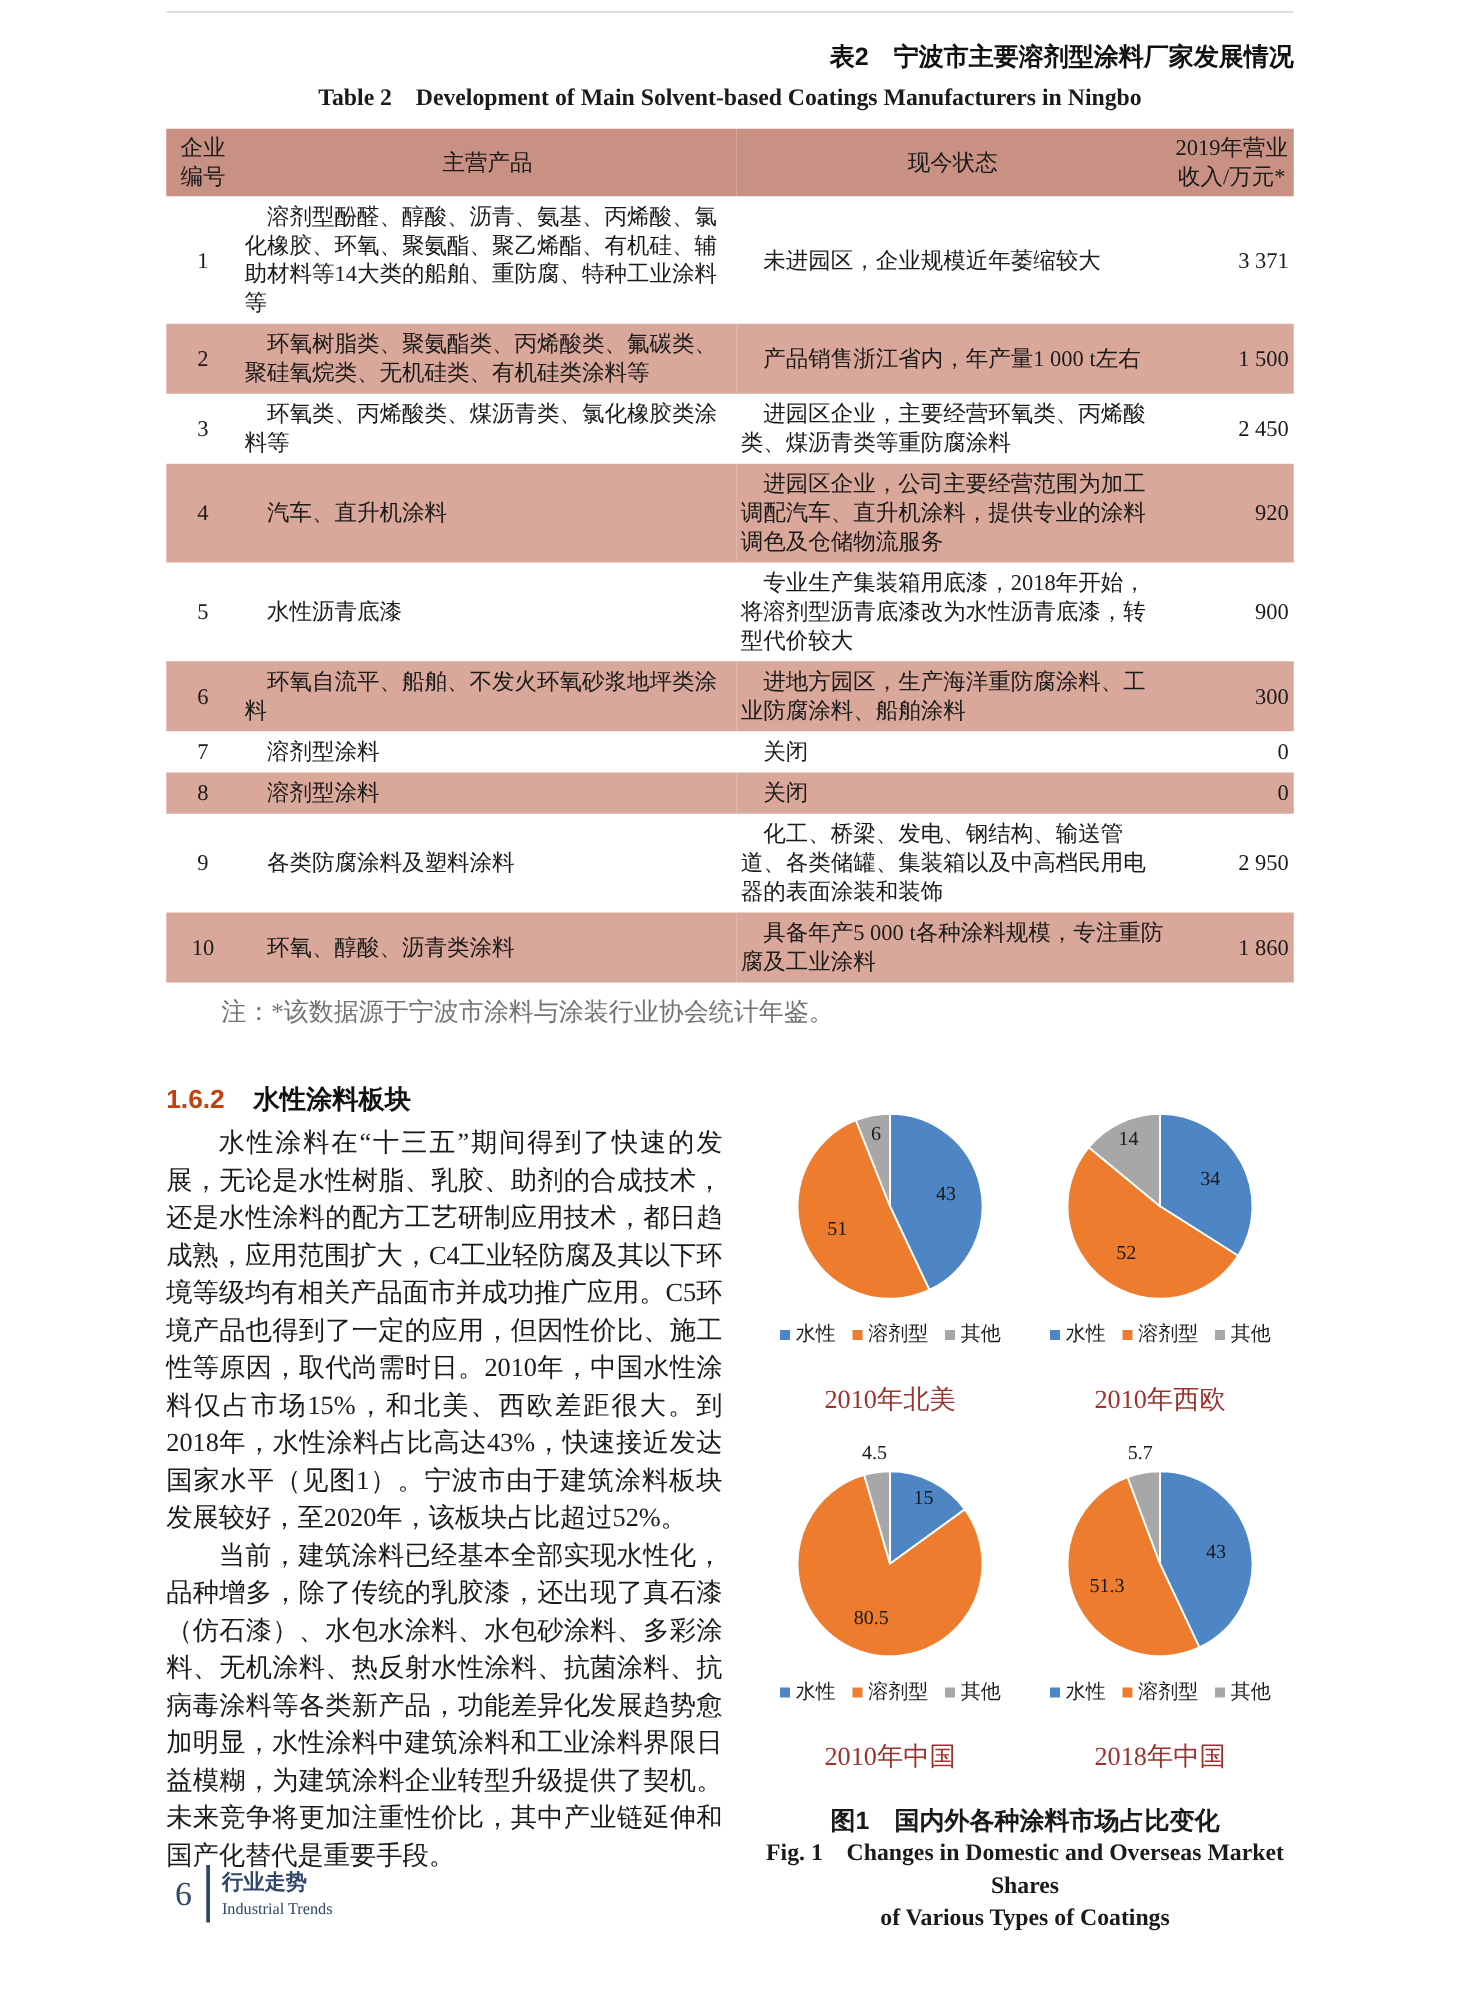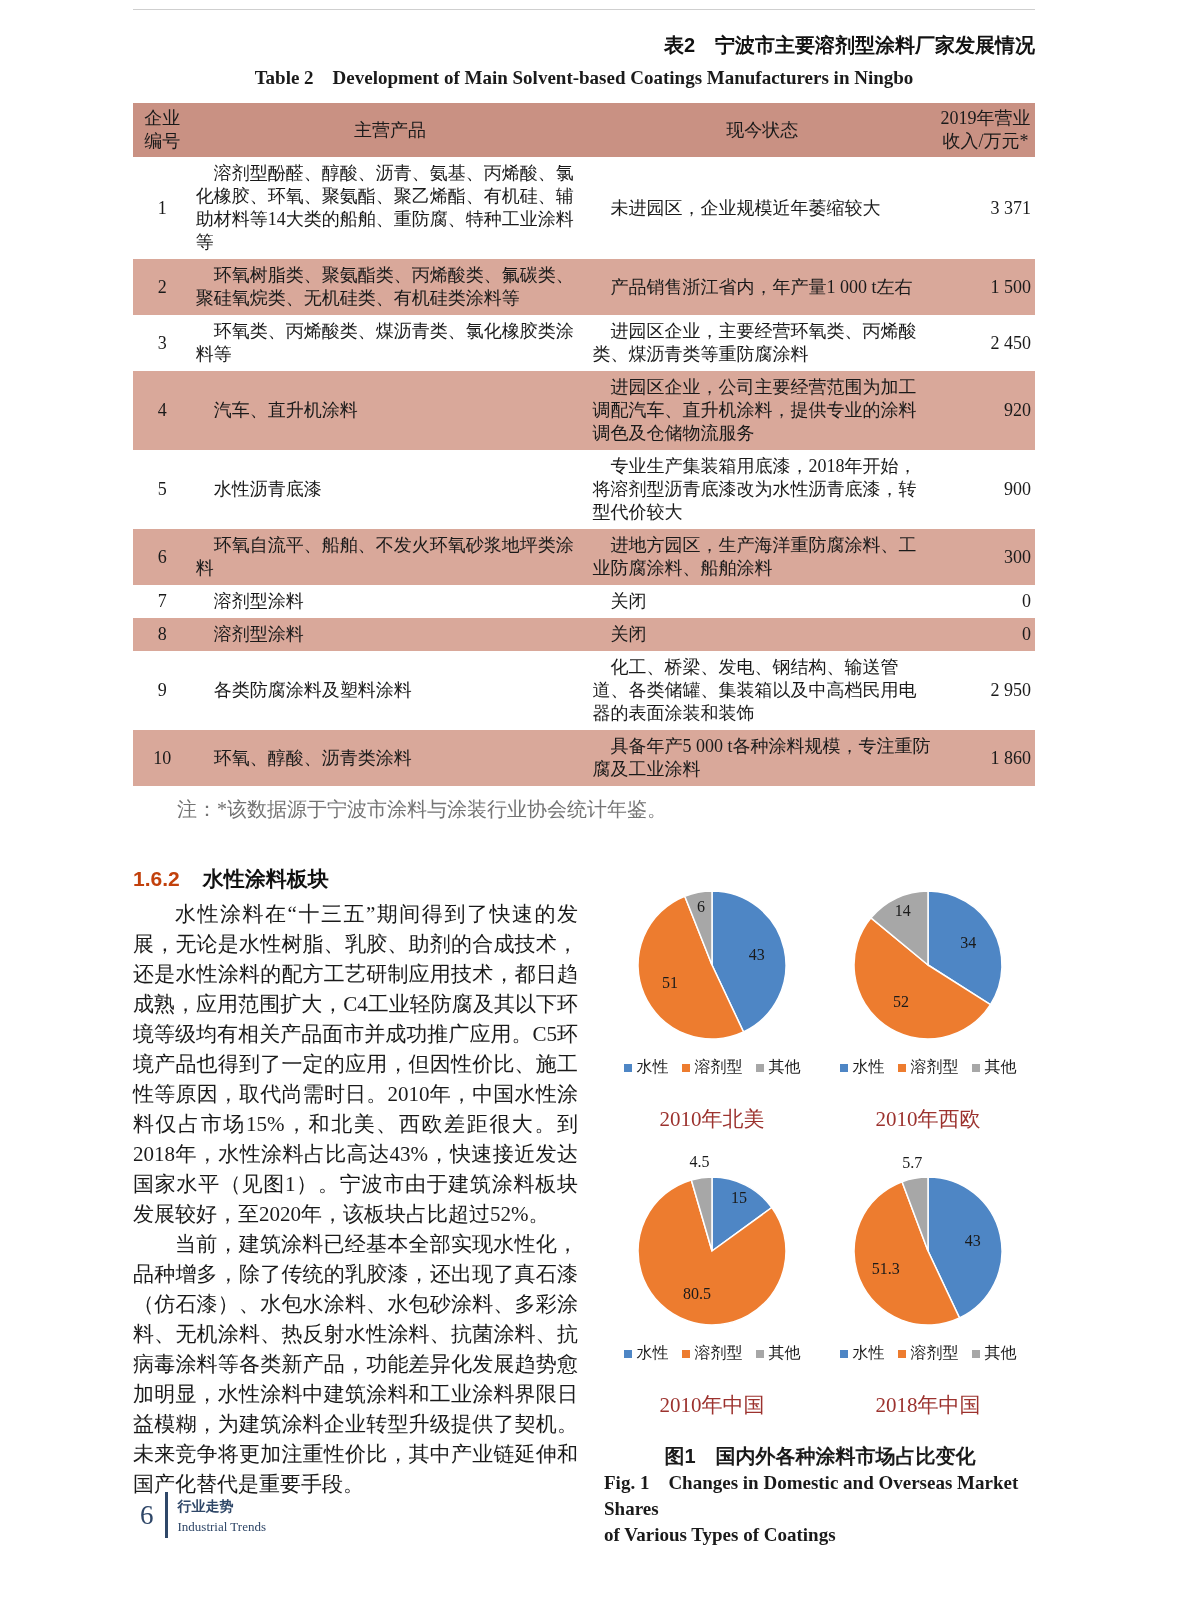--- a/index.html
+++ b/index.html
@@ -44,29 +44,29 @@
   
   .charts-grid { display:grid; grid-template-columns:1fr 1fr; row-gap:16px; justify-items:center; }
   .chart-cell { display:flex; flex-direction:column; align-items:center; }
   svg.pie { width:216px; height:190px; display:block; }
   .legend { display:flex; align-items:center; gap:13px; margin-top:4px; font-size:16px; }
   .legend-item { display:flex; align-items:center; }
   .legend-sw { width:8px; height:8px; display:inline-block; margin-right:5px; }
   .chart-title { font-size:21px; color:#9c322e; margin-top:27px; }
   .fig-caption-zh { text-align:center; font-family:Liberation Sans, sans-serif;
     font-weight:bold; font-size:20px; margin-top:24px; }
-  .fig-caption-en { text-align:left; font-weight:bold; font-size:19px; line-height:26px; }
+  .fig-caption-en { text-align:center; font-weight:bold; font-size:19px; line-height:26px; }
 
   
   .pg-footer { position:absolute; left:140px; top:1492px; display:flex; align-items:center;
     color:#2f4768; }
   .pg-num { font-size:27px; margin-right:11px; }
   .ftr-bar { width:3px; height:46px; background:#2f4768; margin-right:10px; }
   .ftr-zh { display:block; font-family:"Liberation Sans","DejaVu Sans",sans-serif;
-    font-weight:bold; font-size:14px; line-height:24px; }
+    font-weight:bold; font-size:17px; line-height:24px; }
   .ftr-en { display:block; font-size:13px; line-height:18px; }
 </style>
 </head>
 <body>
 
 <div class="page">
   <div class="content">
 
     <div class="pg-rule"></div>
 

